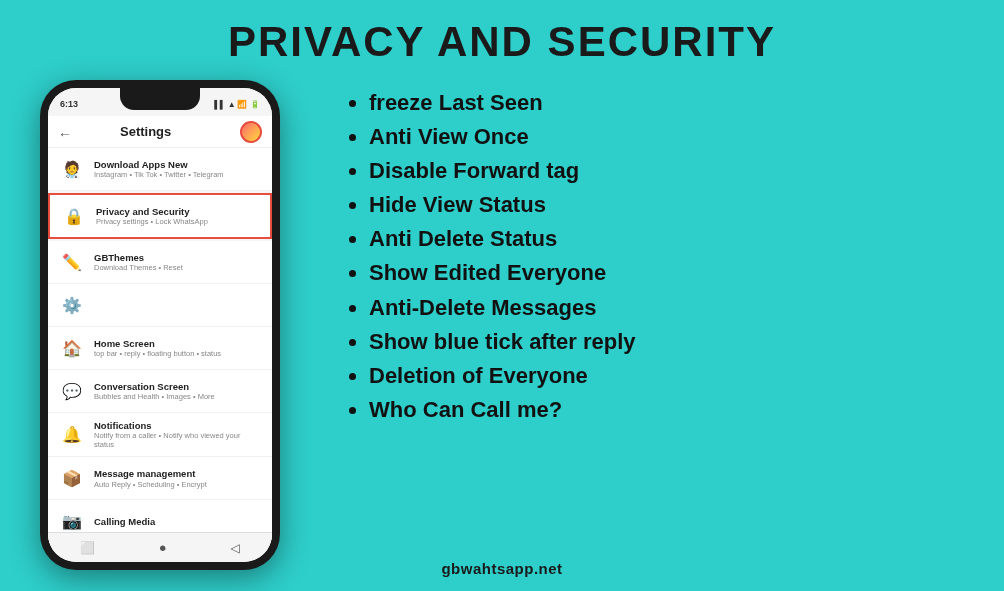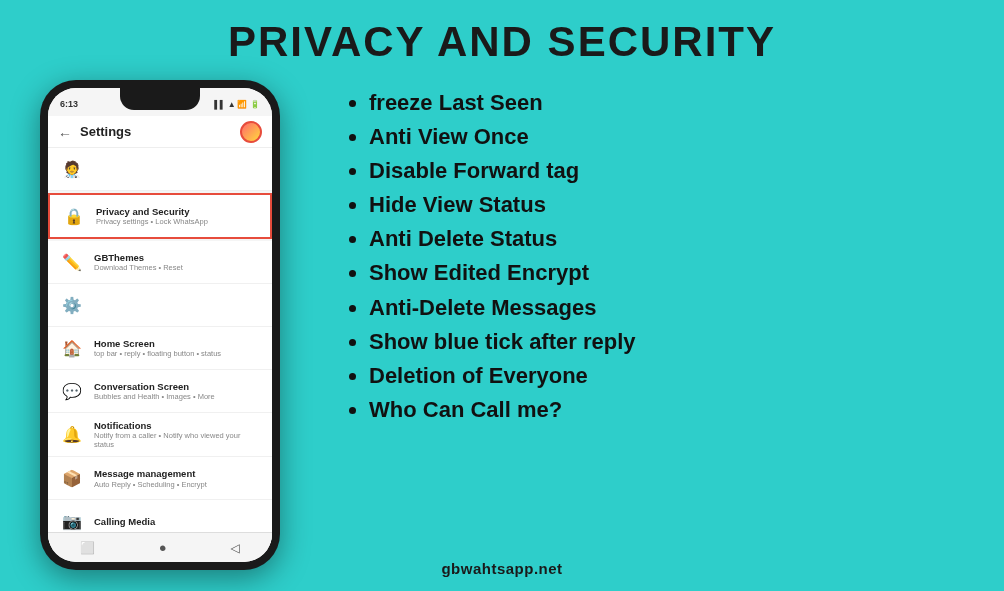--- a/index.html
+++ b/index.html
@@ -104,20 +104,21 @@
     .back-arrow {
       font-size: 14px;
       color: #555;
     }
 
     .header-title {
       font-size: 13px;
       font-weight: bold;
       color: #222;
       flex: 1;
+      margin-left: 40px;
     }
 
     .avatar-circle {
       width: 22px;
       height: 22px;
       border-radius: 50%;
       background: linear-gradient(135deg, #ff6b6b, #ffd93d);
       border: 2px solid #e74c3c;
     }
 
@@ -248,20 +249,24 @@
         <div class="phone-header">
           <span class="back-arrow">←</span>
           <span class="header-title">Settings</span>
           <div class="avatar-circle"></div>
         </div>
 
         <div class="menu-list">
 
           <div class="menu-item">
             <div class="menu-icon icon-doctor">🧑‍⚕️</div>
+            <div class="menu-text">
+              <div class="menu-item-title">Download Apps New</div>
+              <div class="menu-item-sub">Instagram • Tik Tok • Twitter • Telegram</div>
+            </div>
           </div>
 
           <div class="menu-item highlighted">
             <div class="menu-icon icon-shield">🔒</div>
             <div class="menu-text">
               <div class="menu-item-title">Privacy and Security</div>
               <div class="menu-item-sub">Privacy settings • Lock WhatsApp</div>
             </div>
           </div>
 
@@ -326,21 +331,21 @@
       </div>
     </div>
 
     <div class="features-section">
       <ul class="features-list">
         <li>freeze Last Seen</li>
         <li>Anti View Once</li>
         <li>Disable Forward tag</li>
         <li>Hide View Status</li>
         <li>Anti Delete Status</li>
-        <li>Show Edited Encrypt</li>
+        <li>Show Edited Everyone</li>
         <li>Anti-Delete Messages</li>
         <li>Show blue tick after reply</li>
         <li>Deletion of Everyone</li>
         <li>Who Can Call me?</li>
       </ul>
     </div>
 
   </div>
 
   <div class="footer-text">gbwahtsapp.net</div>

